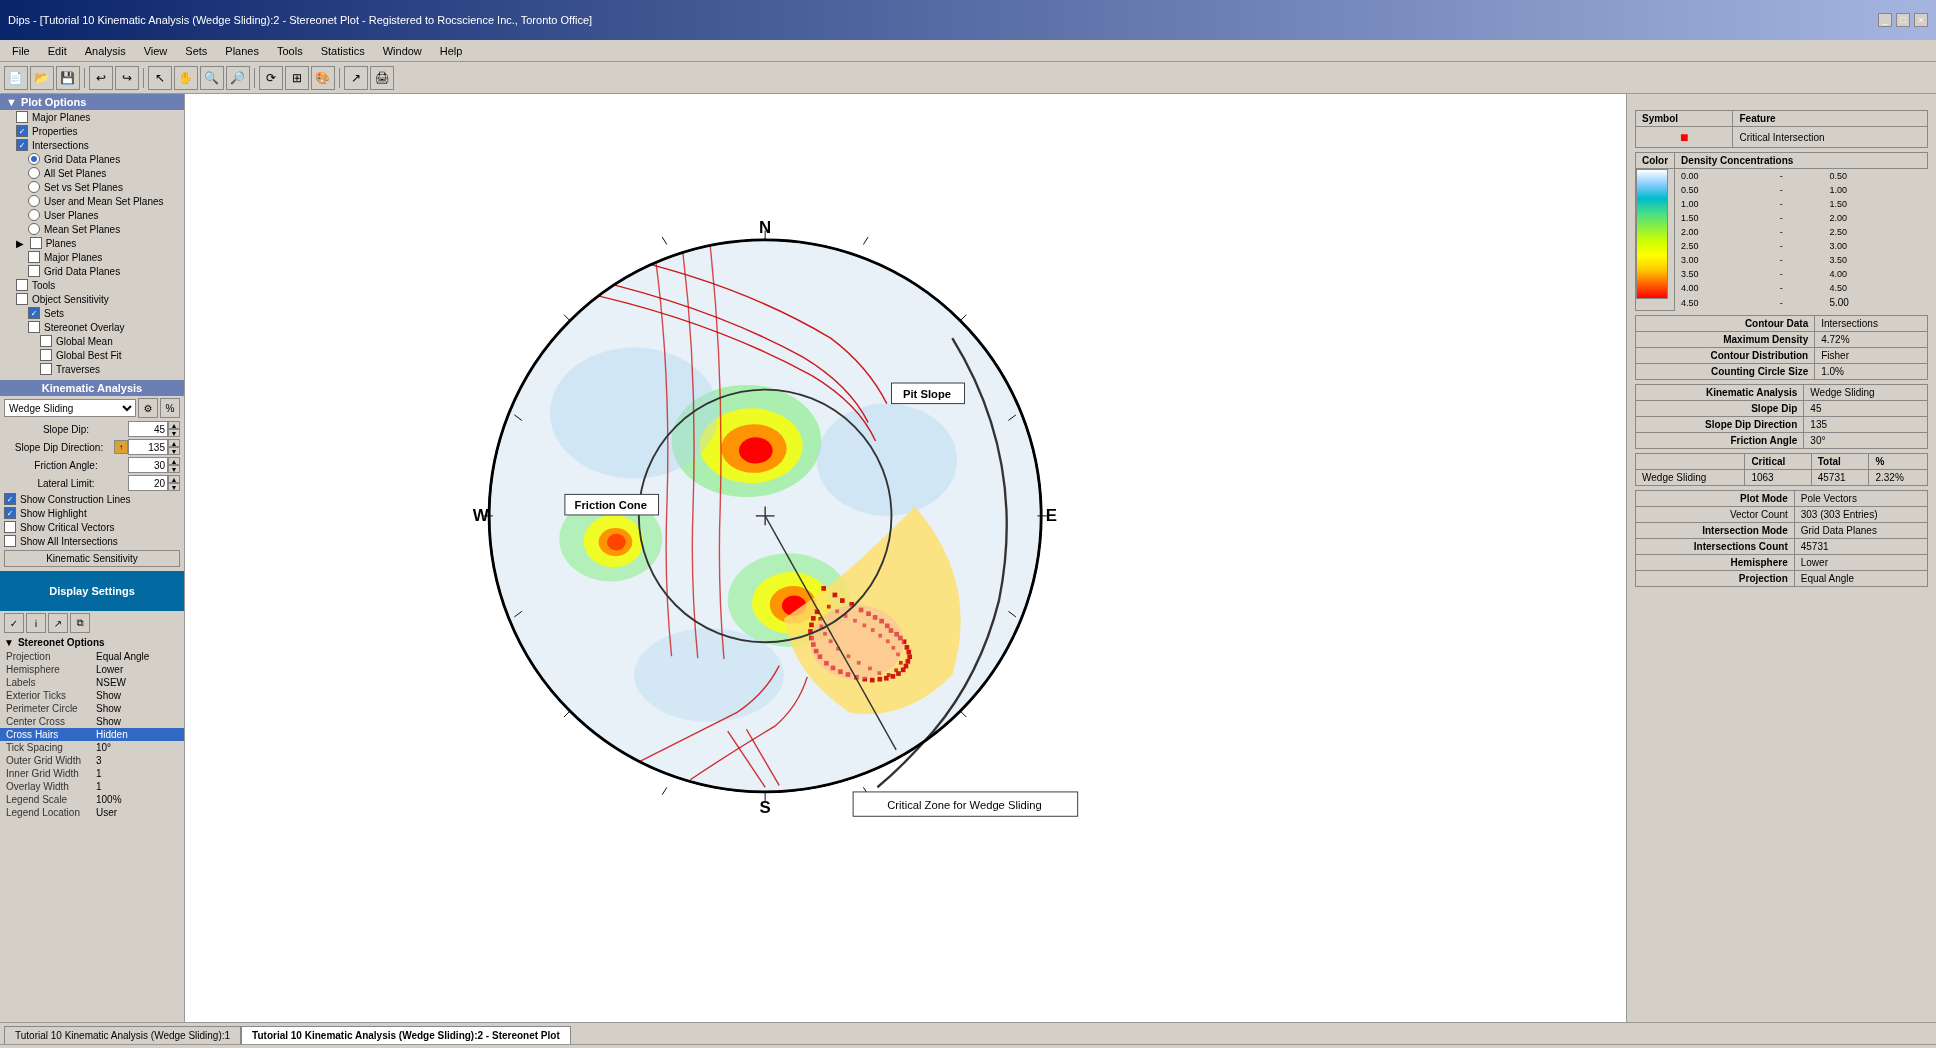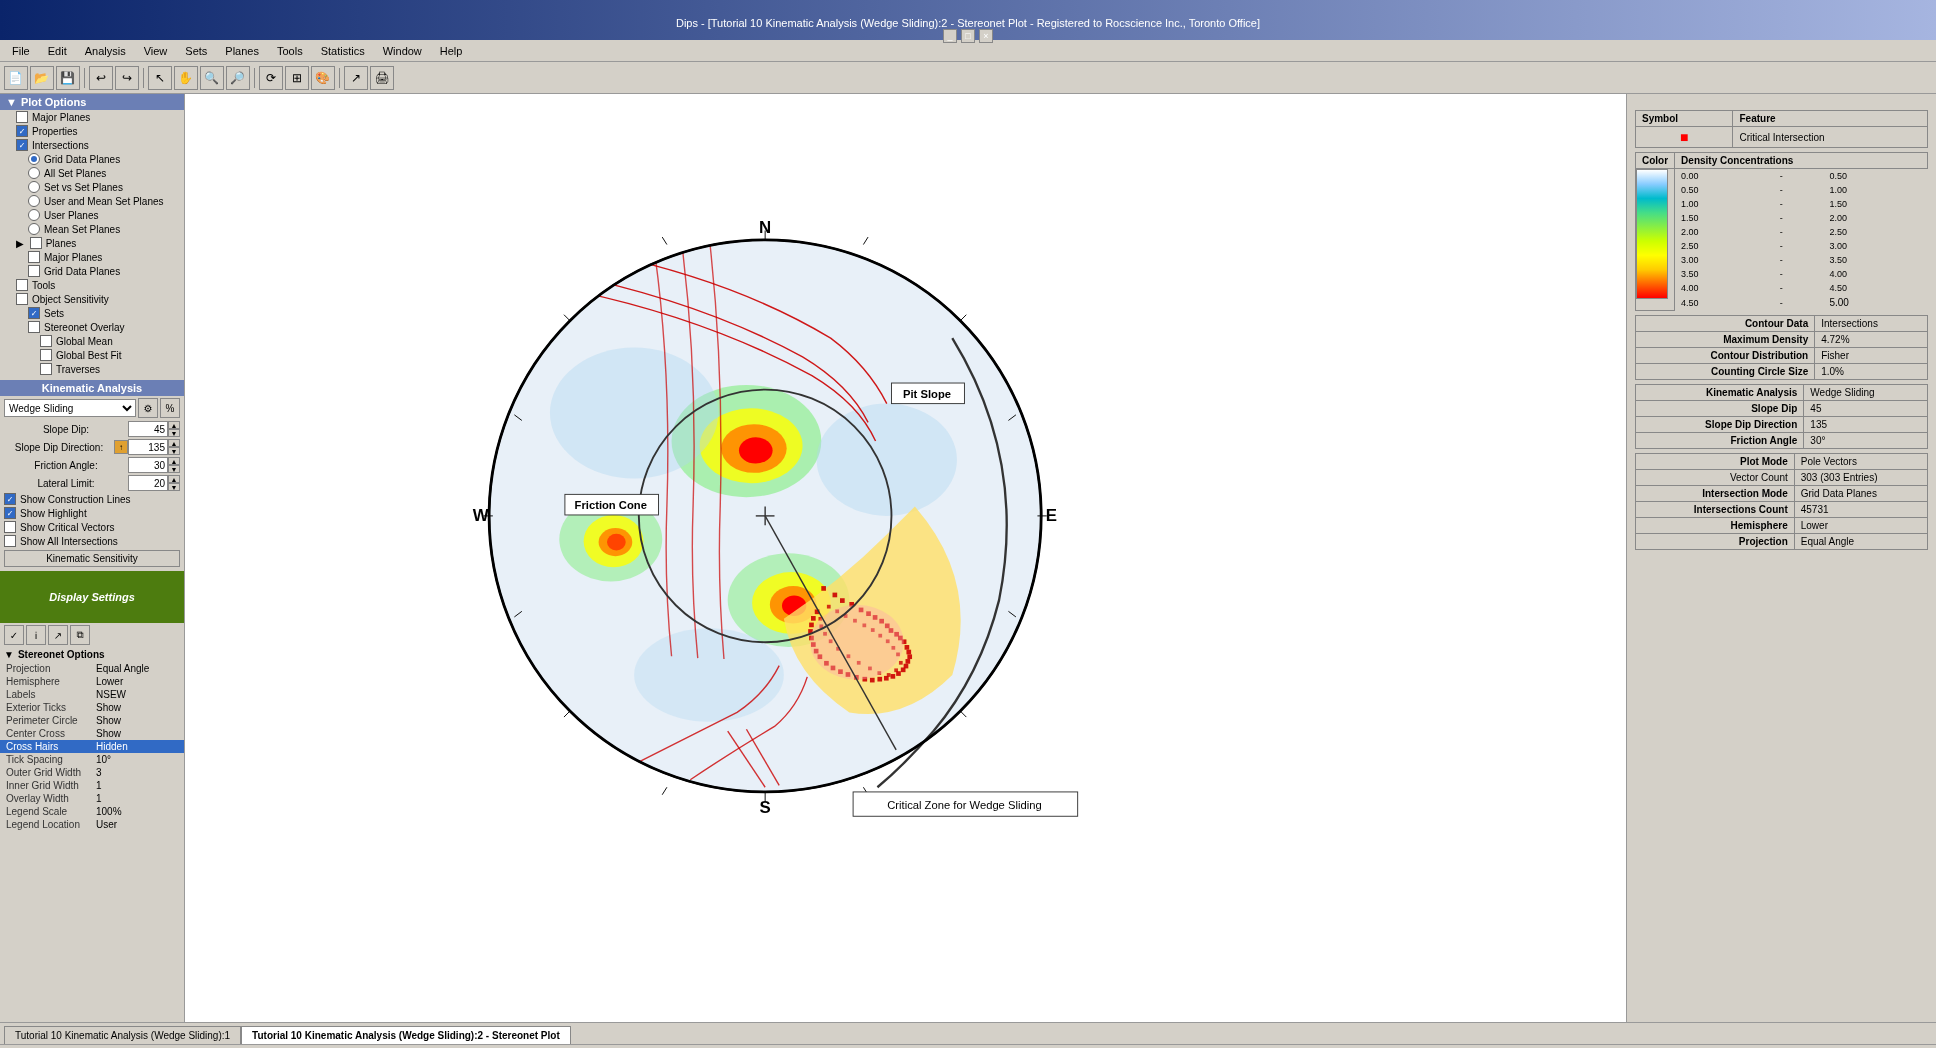--- a/index.html
+++ b/index.html
@@ -8,21 +8,20 @@
     
     .titlebar {
       height: 40px;
       background: linear-gradient(to right, #0a246a, #a6b5e0);
       color: white;
       display: flex;
       align-items: center;
       justify-content: space-between;
       padding: 17px 8px;
       font-size: 11px;
-      flex-direction: column;
     }
     .titlebar-controls { display: flex; gap: 4px; }
     .titlebar-btn { width: 14px; height: 14px; background: #d4d0c8; border: 1px solid #888; font-size: 9px; display: flex; align-items: center; justify-content: center; cursor: pointer; }
 
     
     .menubar {
       height: 22px;
       background: #d4d0c8;
       border-bottom: 1px solid #999;
       display: flex;
@@ -144,28 +143,27 @@
 
     .checkbox-row {
       display: flex;
       align-items: center;
       padding: 1px 4px;
       font-size: 10px;
       gap: 4px;
     }
 
     .display-section {
-      background: #4d7c0f;
+      background: #0369a1;
       color: white;
-      padding: 20px 6px;
+      padding: 14px 6px;
       font-size: 11px;
       font-weight: bold;
       text-align: center;
       margin-top: 4px;
-      font-style: italic;
     }
 
     .display-toolbar {
       display: flex;
       padding: 2px 4px;
       gap: 2px;
       align-items: center;
     }
     .disp-btn { width: 20px; height: 20px; background: #d4d0c8; border: 1px solid #888; font-size: 10px; display: flex; align-items: center; justify-content: center; cursor: pointer; }
 
@@ -839,20 +837,36 @@
           <td style="text-align:right; font-weight:bold;">Slope Dip Direction</td>
           <td>135</td>
         </tr>
         <tr>
           <td style="text-align:right; font-weight:bold;">Friction Angle</td>
           <td>30°</td>
         </tr>
       </tbody>
         </table>
 
+      <table class="stats-table" style="margin-top:4px;">
+        <tbody>
+            <tr>
+          <th></th>
+          <th>Critical</th>
+          <th>Total</th>
+          <th>%</th>
+        </tr>
+        <tr>
+          <td>Wedge Sliding</td>
+          <td>1063</td>
+          <td>45731</td>
+          <td>2.32%</td>
+        </tr>
+      </tbody>
+        </table>
 
       <table class="stats-table" style="margin-top:4px;">
         <tbody>
             <tr>
           <td style="text-align:right; font-weight:bold;">Plot Mode</td>
           <td>Pole Vectors</td>
         </tr>
         <tr>
           <td style="text-align:right; font-weight:normal;">Vector Count</td>
           <td>303 (303 Entries)</td>

